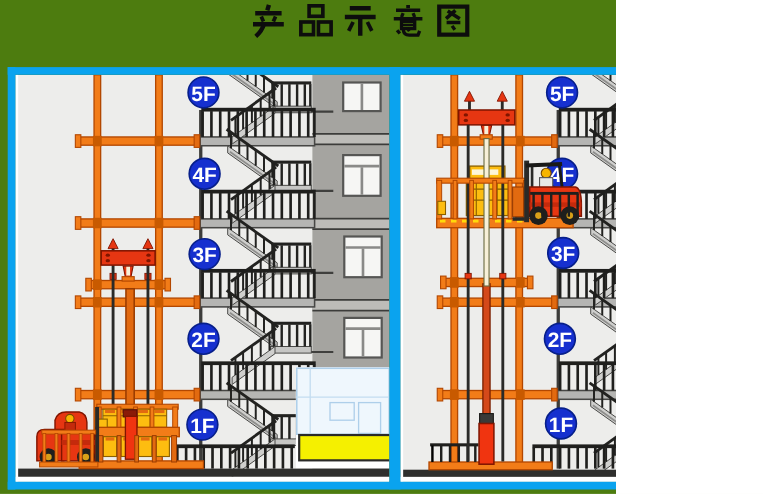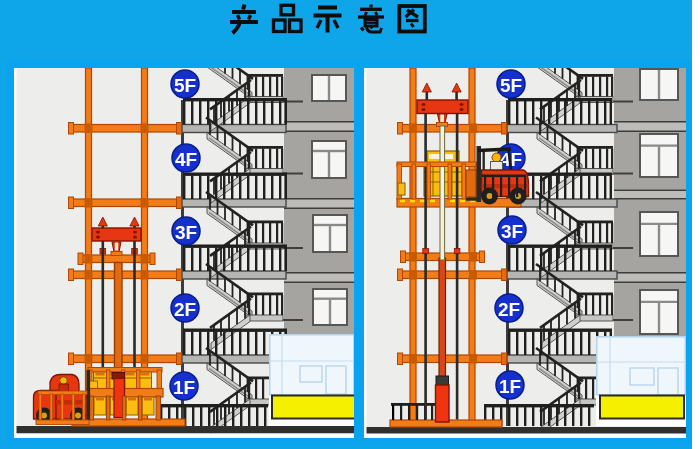--- a/index.html
+++ b/index.html
@@ -1,16 +1,16 @@
 <!DOCTYPE html>
 <html><head>
 <meta charset="utf-8">
 <style>
   html,body{margin:0;padding:0;background:#ffffff;}
-  #page{position:relative;width:692px;height:449px;background:#0ea5e9;overflow:hidden;
+  #page{position:relative;width:560px;height:449px;background:#4d7c0f;overflow:hidden;
         font-family:"Liberation Sans", sans-serif;}
 </style>
 </head>
 <body>
 <div id="page">
 
 <svg width="700" height="45" viewBox="0 0 700 45" style="position:absolute;left:0;top:0;">
   <g stroke="#0d0d0d" fill="none" stroke-linecap="butt">
 
     <g transform="translate(230,4.5)">

